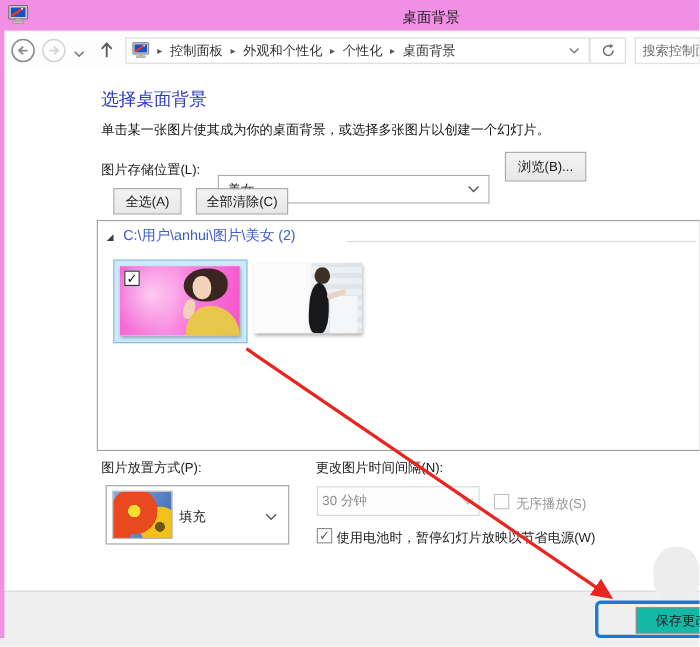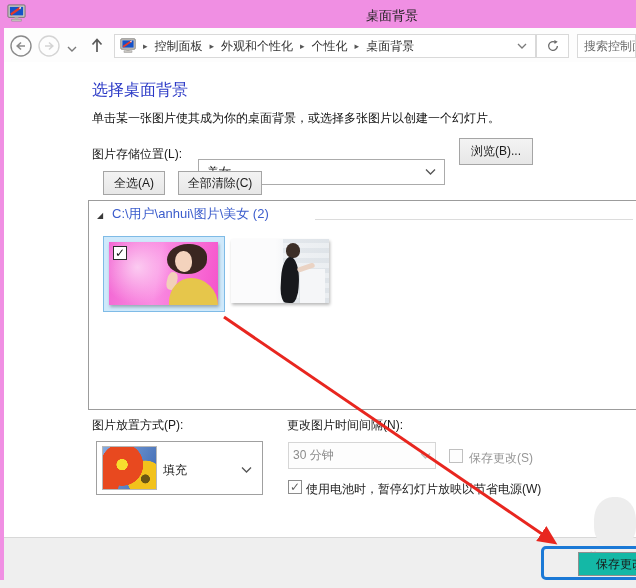--- a/index.html
+++ b/index.html
@@ -222,21 +222,21 @@
 <div class="abs int-label">更改图片时间间隔(N):</div>
 <div class="abs int-combo">
   <span class="val">30 分钟</span>
   <span style="display:inline-flex;">
     <svg width="11" height="8" viewBox="0 0 11 8">
         <path d="M1 1.5 L5.5 6 L10 1.5" fill="none" stroke="#bdbdbd" stroke-width="1.3"></path>
       </svg>
   </span>
 </div>
 <div class="abs cb cb-shuffle"></div>
-<div class="abs lab-shuffle">保存更改(S)</div>
+<div class="abs lab-shuffle">无序播放(S)</div>
 <div class="abs cb cb-battery">✓</div>
 <div class="abs lab-battery">使用电池时，暂停幻灯片放映以节省电源(W)</div>
 
 <div class="abs wm-blob"></div>
 <div class="abs wm-text">jing</div>
 
 <div class="abs bottombar"></div>
 <div class="abs btn save-btn">保存更改</div>
 <div class="abs blue-rect"></div>
 

